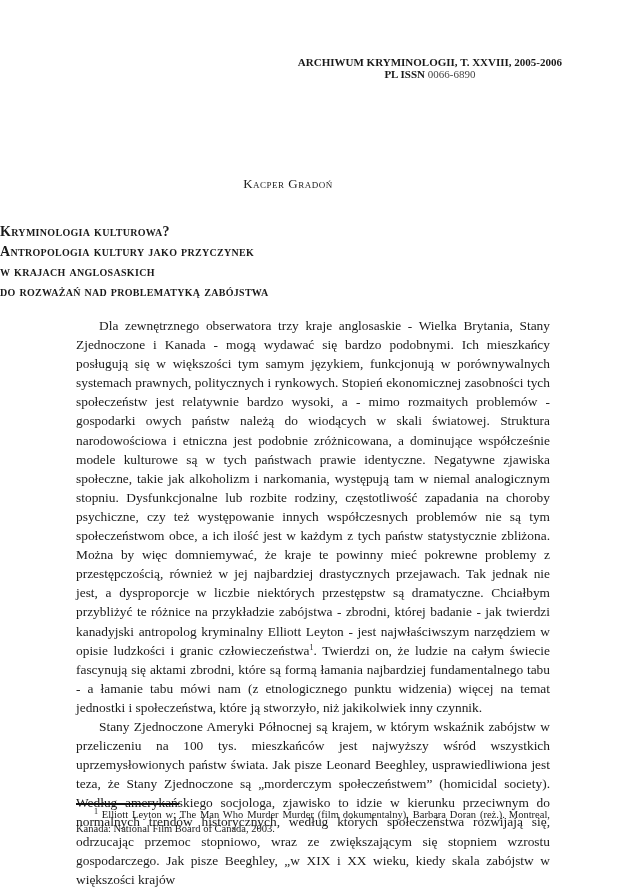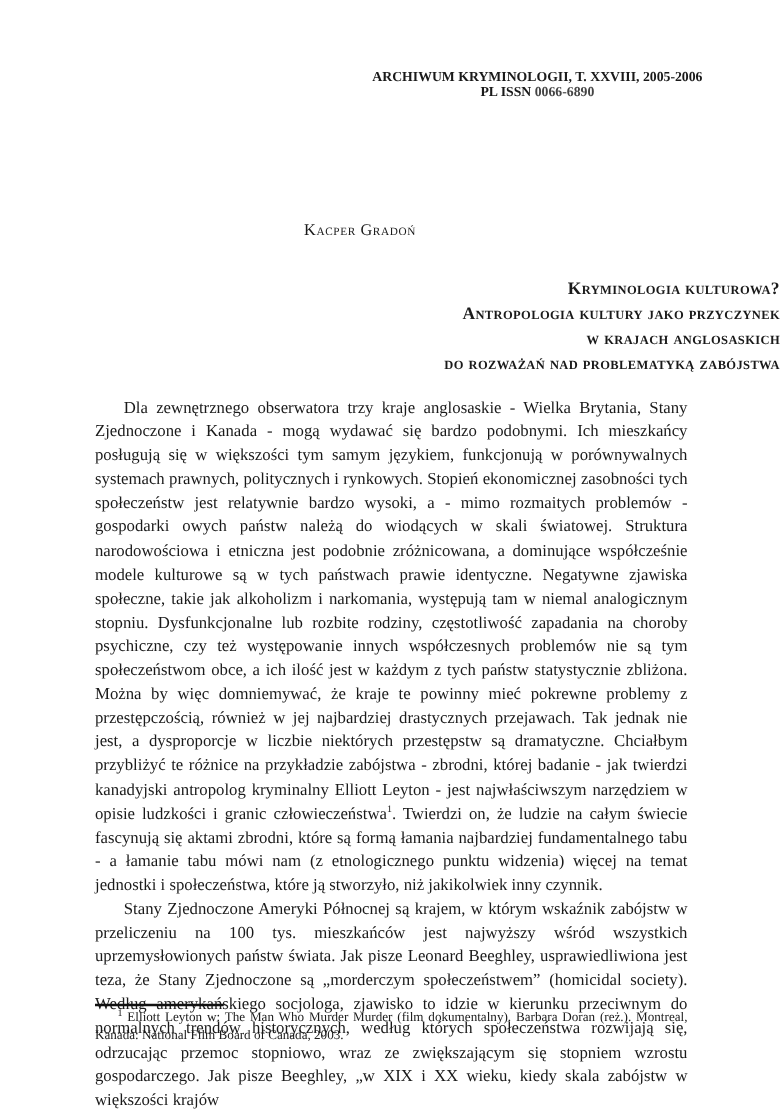--- a/index.html
+++ b/index.html
@@ -1,20 +1,20 @@
 <!DOCTYPE html>
 <html><head>
 <meta charset="utf-8">
 <style>
   html, body { margin:0; padding:0; background:#ffffff; }
   body { width:624px; height:888px; position:relative; overflow:hidden; font-family:"Liberation Serif", serif; color:#1a1a1a; }
   .header { position:absolute; right:62px; top:56px; text-align:center; font-size:11px; line-height:12px; font-weight:bold; }
-  .header .issn-num { font-weight:bold; color:#444; }
+  .header .issn-num { font-weight:normal; color:#444; }
   .author { position:absolute; top:176px; left:0; width:576px; text-align:center; font-size:13px; font-variant:small-caps; letter-spacing:0.5px; }
-  .title { position:absolute; top:222px; left:0; width:624px; text-align:right; font-weight:bold; font-variant:small-caps; font-size:14px; line-height:20px; letter-spacing:0.3px; }
+  .title { position:absolute; top:222px; left:0; width:624px; text-align:left; font-weight:bold; font-variant:small-caps; font-size:14px; line-height:20px; letter-spacing:0.3px; }
   .title div { margin:0; }
   .body { position:absolute; top:316px; left:76px; width:474px; font-size:13.4px; line-height:19.1px; text-align:justify; }
   .body p { margin:0; text-indent:23px; }
   .sup { font-size:8px; vertical-align:super; line-height:0; }
   .it { }
   .rule { position:absolute; left:76px; top:803px; width:103px; height:1.5px; background:#111; }
   .footnote { position:absolute; top:808px; left:76px; width:474px; font-size:10.5px; line-height:14px; text-align:justify; text-indent:18px; }
 </style>
 </head>
 <body>

